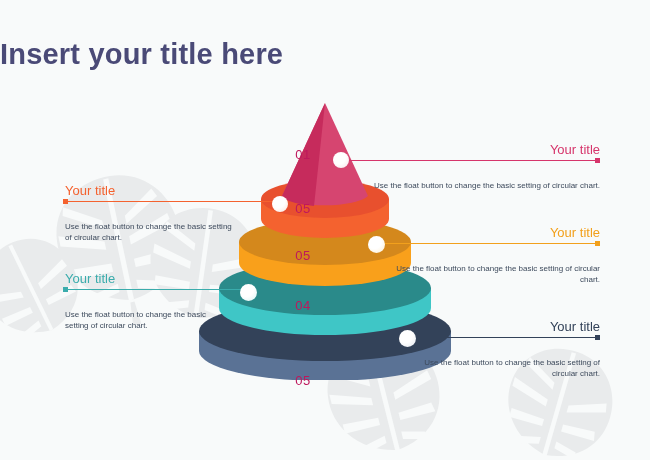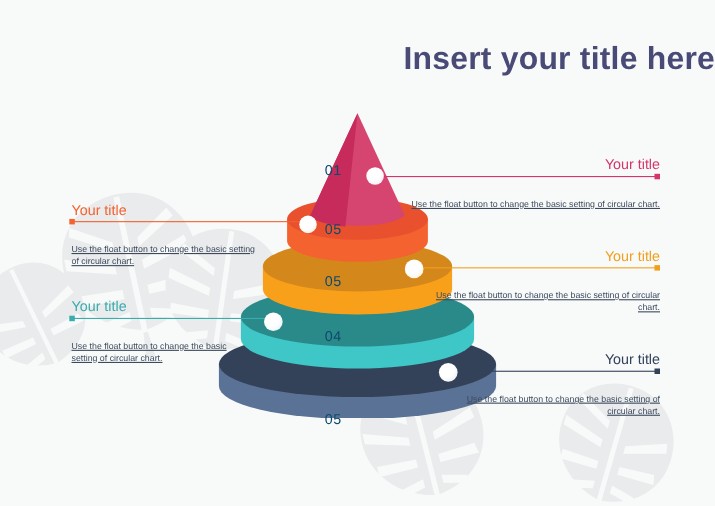--- a/index.html
+++ b/index.html
@@ -20,58 +20,57 @@
     position: absolute; left: 0; top: 0;
     width: 650px; height: 460px;
     z-index: 0;
   }
 
   
   #page-title {
     position: absolute;
     left: 0; top: 38px;
     width: 650px;
-    text-align: right;
+    text-align: left;
     font-size: 29px;
     font-weight: bold;
     letter-spacing: .2px;
     color: #4a4a77;
     z-index: 5;
   }
 
   
   #pyramid {
     position: absolute;
     left: 175px; top: 95px;
     width: 300px; height: 285px;
     z-index: 3;
   }
   .layer-num {
     position: absolute;
-    color: #0c4a6e;
+    color: #be185d;
     font-size: 13px;
     letter-spacing: .6px;
     text-align: center;
     z-index: 4;
     pointer-events: none;
   }
 
   
   .callout { position: absolute; z-index: 6; }
   .callout .c-title {
     font-size: 13px;
     font-weight: normal;
     white-space: nowrap;
     line-height: 15px;
   }
   .callout .c-desc {
     font-size: 8px;
     color: #3d4a5c;
     line-height: 10.5px;
-    text-decoration: underline;
   }
   .c-line {
     position: absolute;
     height: 1px;
   }
   .c-sq {
     position: absolute;
     width: 5px; height: 5px;
   }
 

